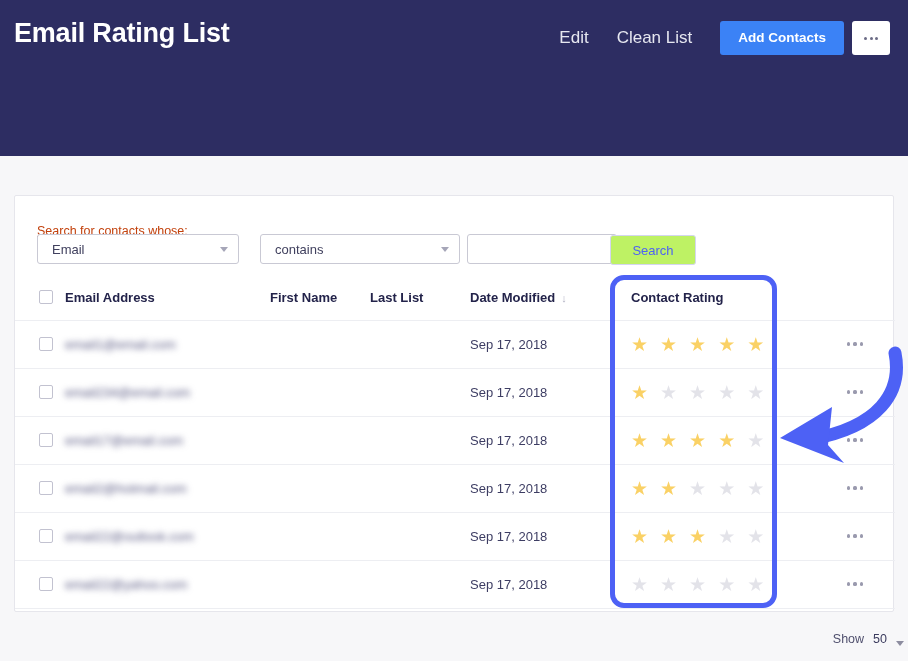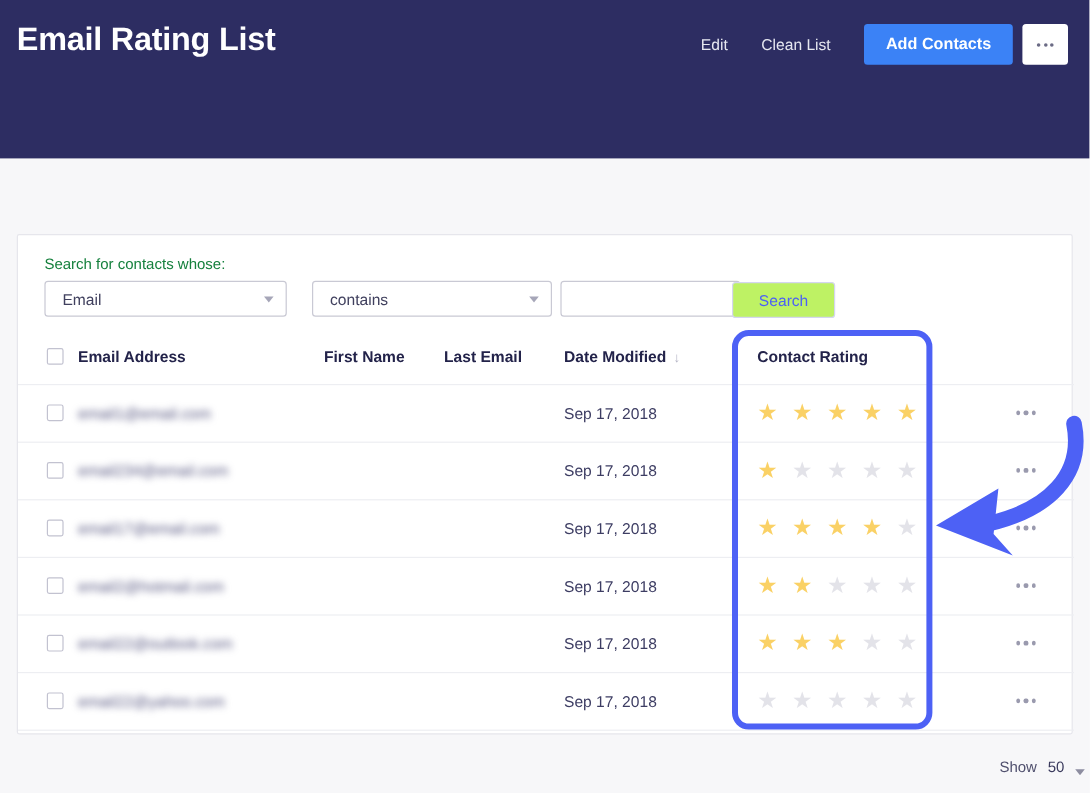--- a/index.html
+++ b/index.html
@@ -7,39 +7,39 @@
     width: 908px; height: 661px;
     font-family: "Liberation Sans", sans-serif;
     background: #f7f7f9;
     overflow: hidden;
   }
   .page { position: relative; width: 908px; height: 661px; }
 
   
   .topbar {
     position: absolute; left: 0; top: 0;
-    width: 908px; height: 132px;
+    width: 908px; height: 156px;
     background: #2d2d62;
     color: #ffffff;
   }
   .title {
     position: absolute; left: 14px; top: 18px;
     font-size: 27px; font-weight: bold; letter-spacing: -0.2px;
     color: #ffffff;
   }
   .subtitle {
     position: absolute; left: 14px; top: 64px;
     font-size: 13.5px; color: #d6d7e4; letter-spacing: 0.1px;
   }
   .topbar-actions {
     position: absolute; right: 18px; top: 20px;
     display: flex; align-items: center; gap: 0;
   }
   .text-btn {
-    color: #e6e7f0; font-size: 13px;
+    color: #e6e7f0; font-size: 17px;
     background: none; border: none;
     padding: 8px 14px; cursor: pointer;
     font-family: inherit;
   }
   .primary-btn {
     background: #3b82f6; color: #fff;
     font-size: 13.5px; font-weight: bold;
     border: none; border-radius: 3px;
     padding: 0 18px; height: 34px; line-height: 34px;
     margin-left: 14px; cursor: pointer;
@@ -57,22 +57,22 @@
   .card {
     position: absolute; left: 14px; top: 195px;
     width: 880px; height: 417px;
     background: #ffffff;
     border: 1px solid #e6e6ec;
     border-radius: 2px;
   }
 
   .search-panel { position: relative; height: 79px; }
   .search-label {
-    position: absolute; left: 22px; top: 17px;
-    font-size: 12.5px; color: #15803d;
+    position: absolute; left: 22px; top: 28px;
+    font-size: 12.5px; color: #c2410c; text-decoration: underline;
   }
   .ctrl {
     position: absolute; top: 38px; height: 30px;
     border: 1px solid #c9c9d4; border-radius: 3px;
     background: #fff; font-size: 13px; color: #40405e;
   }
   .select-ctrl { display: flex; align-items: center; padding: 0 10px 0 14px; }
   .select-ctrl span.lbl { flex: 1; }
   .caret {
     width: 0; height: 0;
@@ -211,21 +211,21 @@
           <col class="col-rating">
           <col class="col-menu">
       </colgroup>
       <thead>
         <tr>
           <th>
             <span class="chkbox"></span>
           </th>
           <th>Email Address</th>
           <th>First Name</th>
-          <th>Last Email</th>
+          <th>Last List</th>
           <th>
             <span>Date Modified</span><span class="sort-arrow">↓</span>
           </th>
           <th style="padding-left:16px;margin-top:45px;">Contact Rating</th>
           <th></th>
         </tr>
       </thead>
       <tbody id="tbody">
           <tr>
             <td>

